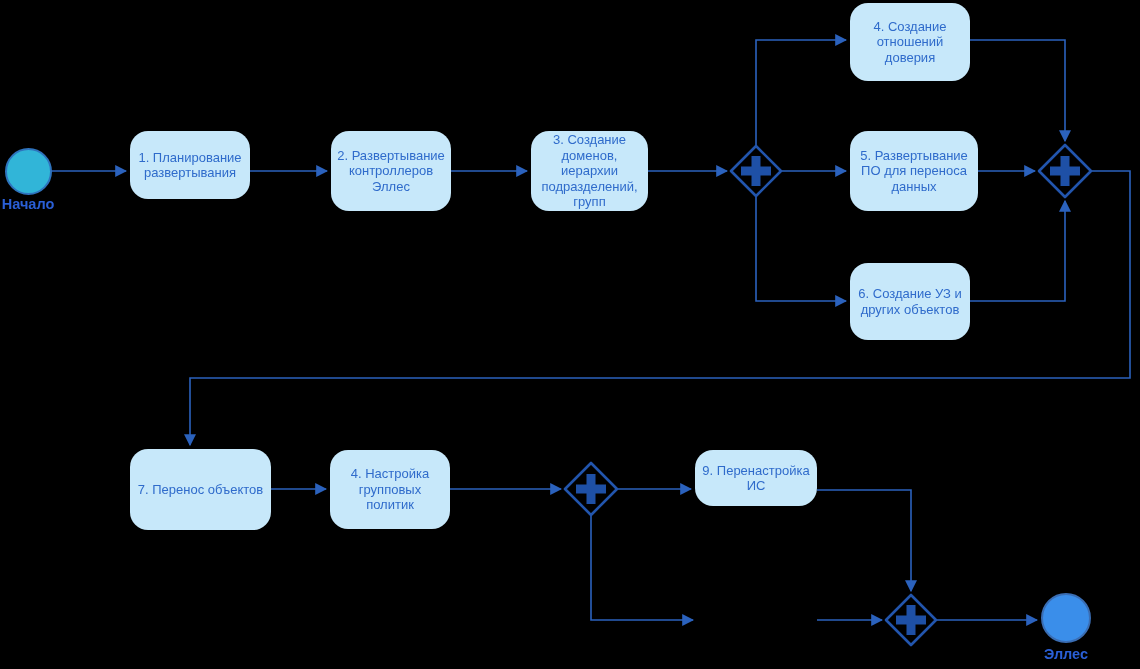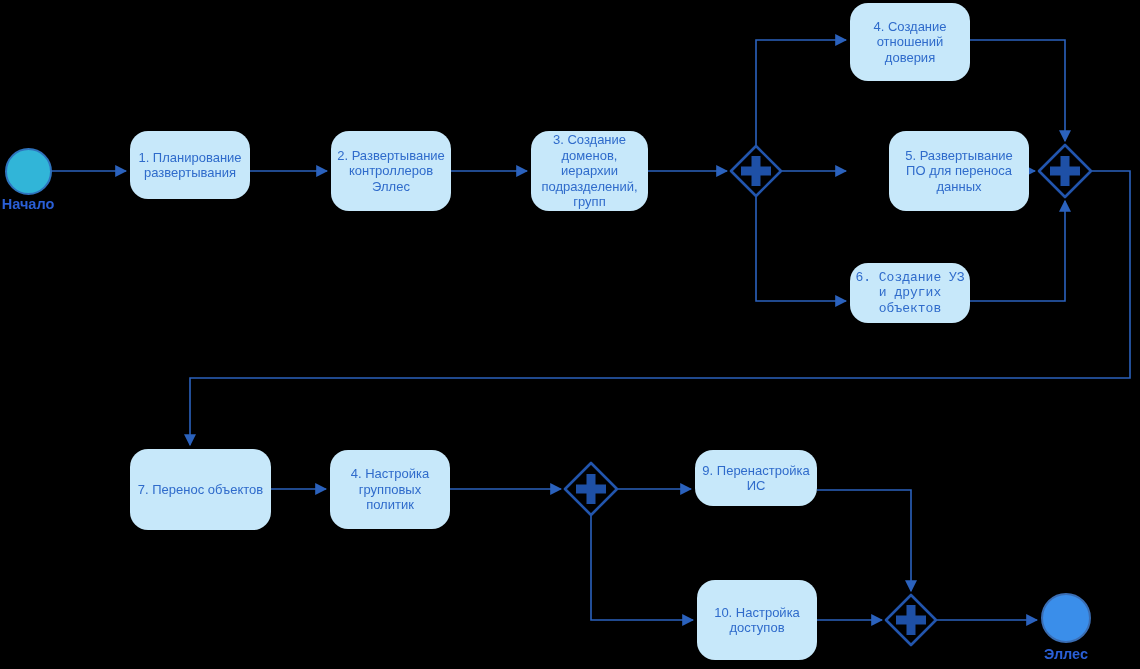--- a/index.html
+++ b/index.html
@@ -48,22 +48,22 @@
     align-items: center;
     justify-content: center;
     text-align: center;
     padding: 3px 5px;
     cursor: default;
   }
   .t1  { left: 130px; top: 131px; width: 120px; height: 68px; }
   .t2  { left: 331px; top: 131px; width: 120px; height: 80px; }
   .t3  { left: 531px; top: 131px; width: 117px; height: 80px; padding: 20px 3px; }
   .t4  { left: 850px; top:   3px; width: 120px; height: 78px; }
-  .t5  { left: 889px; top: 131px; width: 140px; height: 80px; border-radius: 17px; }
-  .t6  { left: 850px; top: 263px; width: 120px; height: 60px; font-family: Liberation Mono, monospace; }
+  .t5  { left: 850px; top: 131px; width: 128px; height: 80px; }
+  .t6  { left: 850px; top: 263px; width: 120px; height: 77px; }
   .t7  { left: 130px; top: 449px; width: 141px; height: 81px; }
   .t8  { left: 330px; top: 450px; width: 120px; height: 79px; }
   .t9  { left: 695px; top: 450px; width: 122px; height: 56px; }
   .t10 { left: 697px; top: 580px; width: 120px; height: 80px; }
   .event-circle {
     position: absolute;
     box-sizing: border-box;
     border-radius: 50%;
   }
   .start-circle {
@@ -158,15 +158,14 @@
 
   <div class="task t1">1. Планирование развертывания</div>
   <div class="task t2">2. Развертывание контроллеров Эллес</div>
   <div class="task t3">3. Создание доменов, иерархии подразделений, групп</div>
   <div class="task t4">4. Создание отношений доверия</div>
   <div class="task t5">5. Развертывание ПО для переноса данных</div>
   <div class="task t6">6. Создание УЗ и других объектов</div>
   <div class="task t7">7. Перенос объектов</div>
   <div class="task t8">4. Настройка групповых политик</div>
   <div class="task t9">9. Перенастройка ИС</div>
-  <div class="task t10">10. Настройка доступов</div>
 
 </div>
 
 </body></html>

